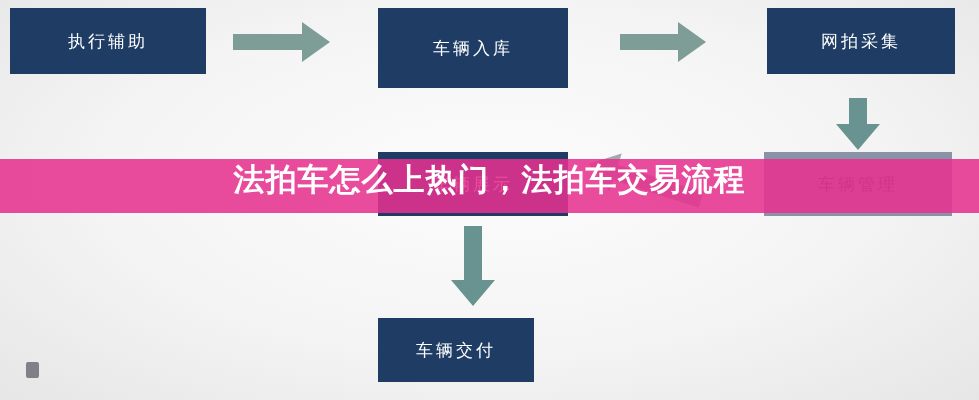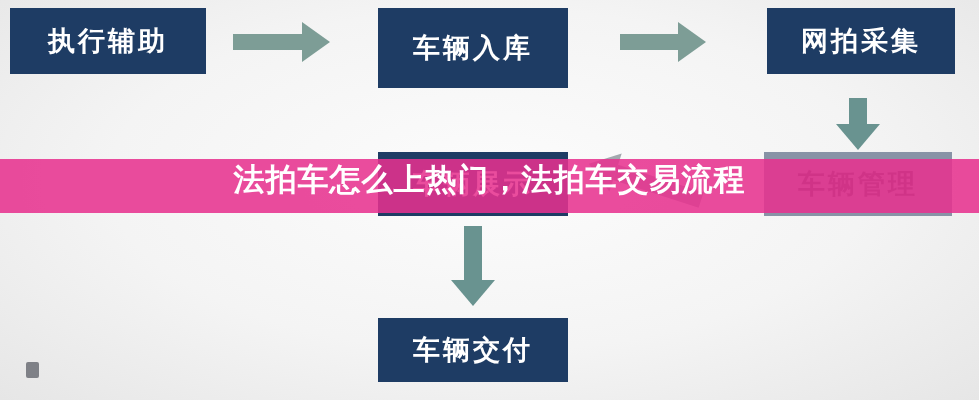--- a/index.html
+++ b/index.html
@@ -4,21 +4,21 @@
 <style>
   html,body{margin:0;padding:0;background:#e9e9e9;}
   .stage{
     position:relative;width:979px;height:400px;overflow:hidden;
     background:radial-gradient(ellipse at 50% 45%, #fcfcfc 0%, #f4f4f4 55%, #e6e6e6 100%);
     font-family:"DejaVu Sans","Liberation Sans",sans-serif;
   }
   
   .node{
     position:absolute;display:flex;align-items:center;justify-content:center;
-    background:#1e3c64;color:#ffffff;font-size:27px;font-weight:700;
+    background:#1e3c64;color:#ffffff;font-size:17px;font-weight:400;
     letter-spacing:3px;z-index:1;
   }
   .node-muted{background:#8893a6;color:#39415a;}
   
   .arrow-right{position:absolute;height:40px;display:flex;align-items:center;z-index:1;}
   .arrow-right .shaft{flex:1;height:16px;background:#7d9d96;}
   .arrow-right .head{
     width:0;height:0;border-left:28px solid #7d9d96;
     border-top:20px solid transparent;border-bottom:20px solid transparent;
   }
@@ -91,21 +91,21 @@
 
   <div class="node" style="left:378px;top:152px;width:190px;height:64px">
     <span>车辆展示</span>
   </div>
 
   <div class="arrow-down" style="left:449px;top:226px;width:48px;height:80px">
     <div class="shaft"></div>
     <div class="head"></div>
   </div>
 
-  <div class="node" style="left:378px;top:318px;width:190px;height:64px">
+  <div class="node" style="left:378px;top:318px;width:156px;height:64px">
     <span>车辆交付</span>
   </div>
 
   <div class="banner">
     <span class="banner-text">法拍车怎么上热门，法拍车交易流程</span>
   </div>
 
   <div class="watermark"></div>
 
 </div>

